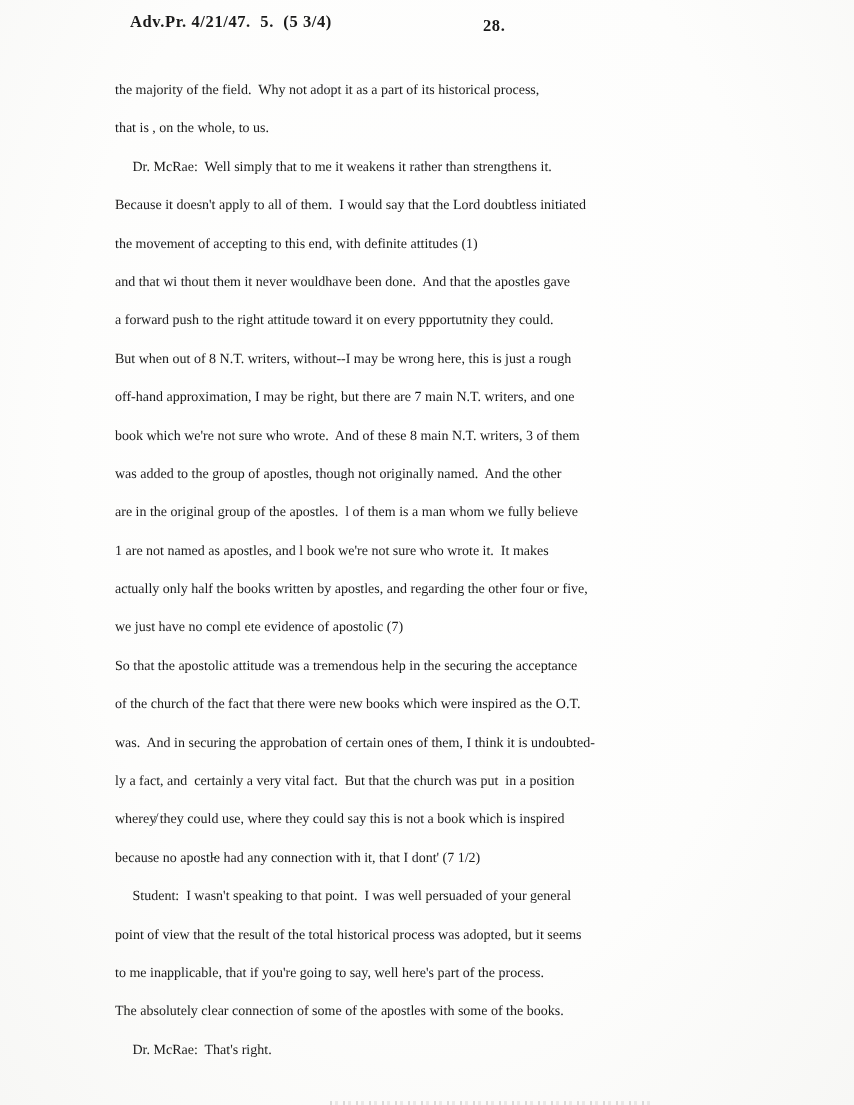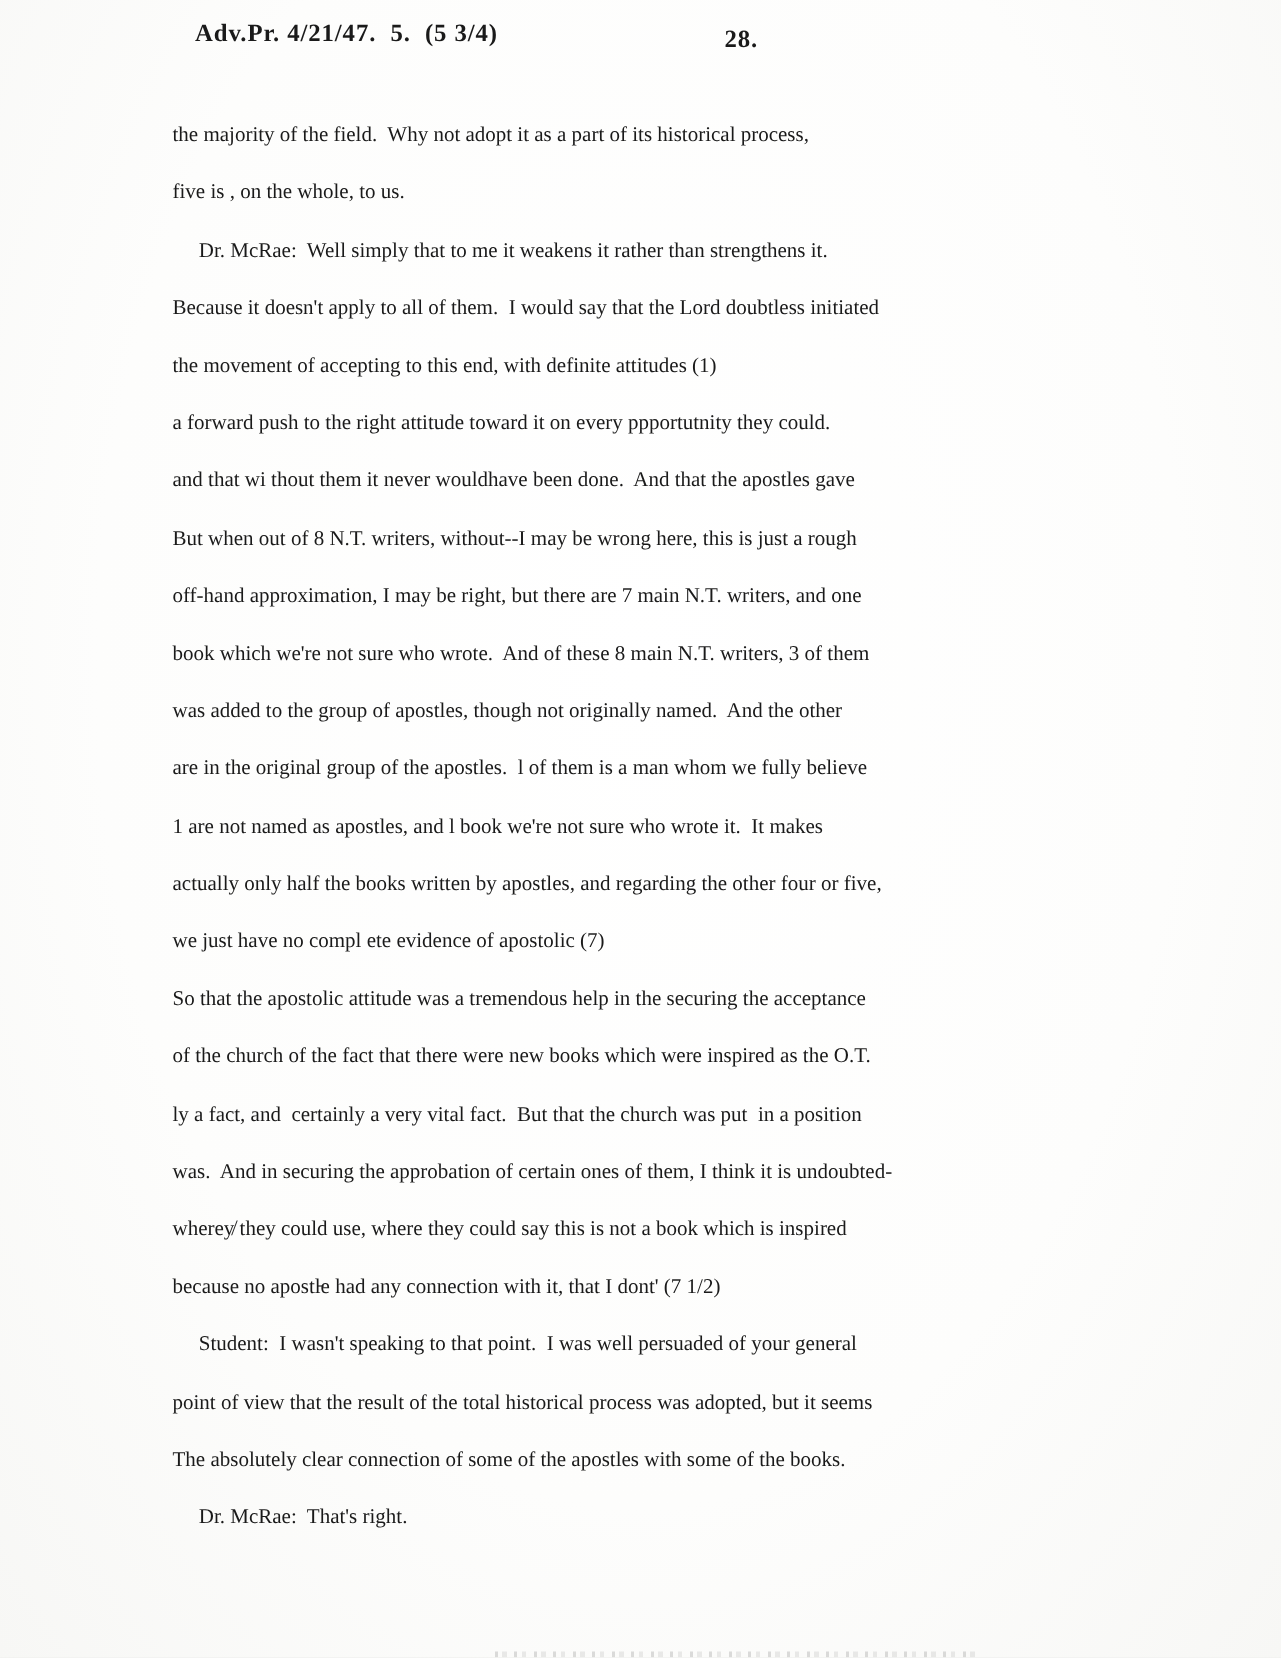--- a/index.html
+++ b/index.html
@@ -80,41 +80,42 @@
 
 <div class="page">
 
   <div class="header">
     <span class="header-left">Adv.Pr. 4/21/47.  5.  (5 3/4)</span>
     <span class="page-number">28.</span>
   </div>
 
   <div class="doc-body">
     <p class="text-line">the majority of the field.  Why not adopt it as a part of its historical process,</p>
-    <p class="text-line">five is , on the whole, to us.</p>
+    <p class="text-line">that is , on the whole, to us.</p>
     <p class="text-line">     Dr. McRae:  Well simply that to me it weakens it rather than strengthens it.</p>
     <p class="text-line">Because it doesn't apply to all of them.  I would say that the Lord doubtless initiated</p>
     <p class="text-line">the movement of accepting to this end, with definite attitudes (1)</p>
+    <p class="text-line">and that wi thout them it never wouldhave been done.  And that the apostles gave</p>
     <p class="text-line">a forward push to the right attitude toward it on every ppportutnity they could.</p>
-    <p class="text-line">and that wi thout them it never wouldhave been done.  And that the apostles gave</p>
     <p class="text-line">But when out of 8 N.T. writers, without--I may be wrong here, this is just a rough</p>
     <p class="text-line">off-hand approximation, I may be right, but there are 7 main N.T. writers, and one</p>
     <p class="text-line">book which we're not sure who wrote.  And of these 8 main N.T. writers, 3 of them</p>
     <p class="text-line">was added to the group of apostles, though not originally named.  And the other</p>
     <p class="text-line">are in the original group of the apostles.  l of them is a man whom we fully believe</p>
     <p class="text-line">1 are not named as apostles, and l book we're not sure who wrote it.  It makes</p>
     <p class="text-line">actually only half the books written by apostles, and regarding the other four or five,</p>
     <p class="text-line">we just have no compl ete evidence of apostolic (7)</p>
     <p class="text-line">So that the apostolic attitude was a tremendous help in the securing the acceptance</p>
     <p class="text-line">of the church of the fact that there were new books which were inspired as the O.T.</p>
+    <p class="text-line">was.  And in securing the approbation of certain ones of them, I think it is undoubted-</p>
     <p class="text-line">ly a fact, and  certainly a very vital fact.  But that the church was put  in a position</p>
-    <p class="text-line">was.  And in securing the approbation of certain ones of them, I think it is undoubted-</p>
     <p class="text-line">wherey̸ they could use, where they could say this is not a book which is inspired</p>
     <p class="text-line">because no apostl̵e had any connection with it, that I dont' (7 1/2)</p>
     <p class="text-line">     Student:  I wasn't speaking to that point.  I was well persuaded of your general</p>
     <p class="text-line">point of view that the result of the total historical process was adopted, but it seems</p>
+    <p class="text-line">to me inapplicable, that if you're going to say, well here's part of the process.</p>
     <p class="text-line">The absolutely clear connection of some of the apostles with some of the books.</p>
     <p class="text-line">     Dr. McRae:  That's right.</p>
   </div>
 
   <div class="cutoff-artifact"></div>
 
 </div>
 
 </body></html>

